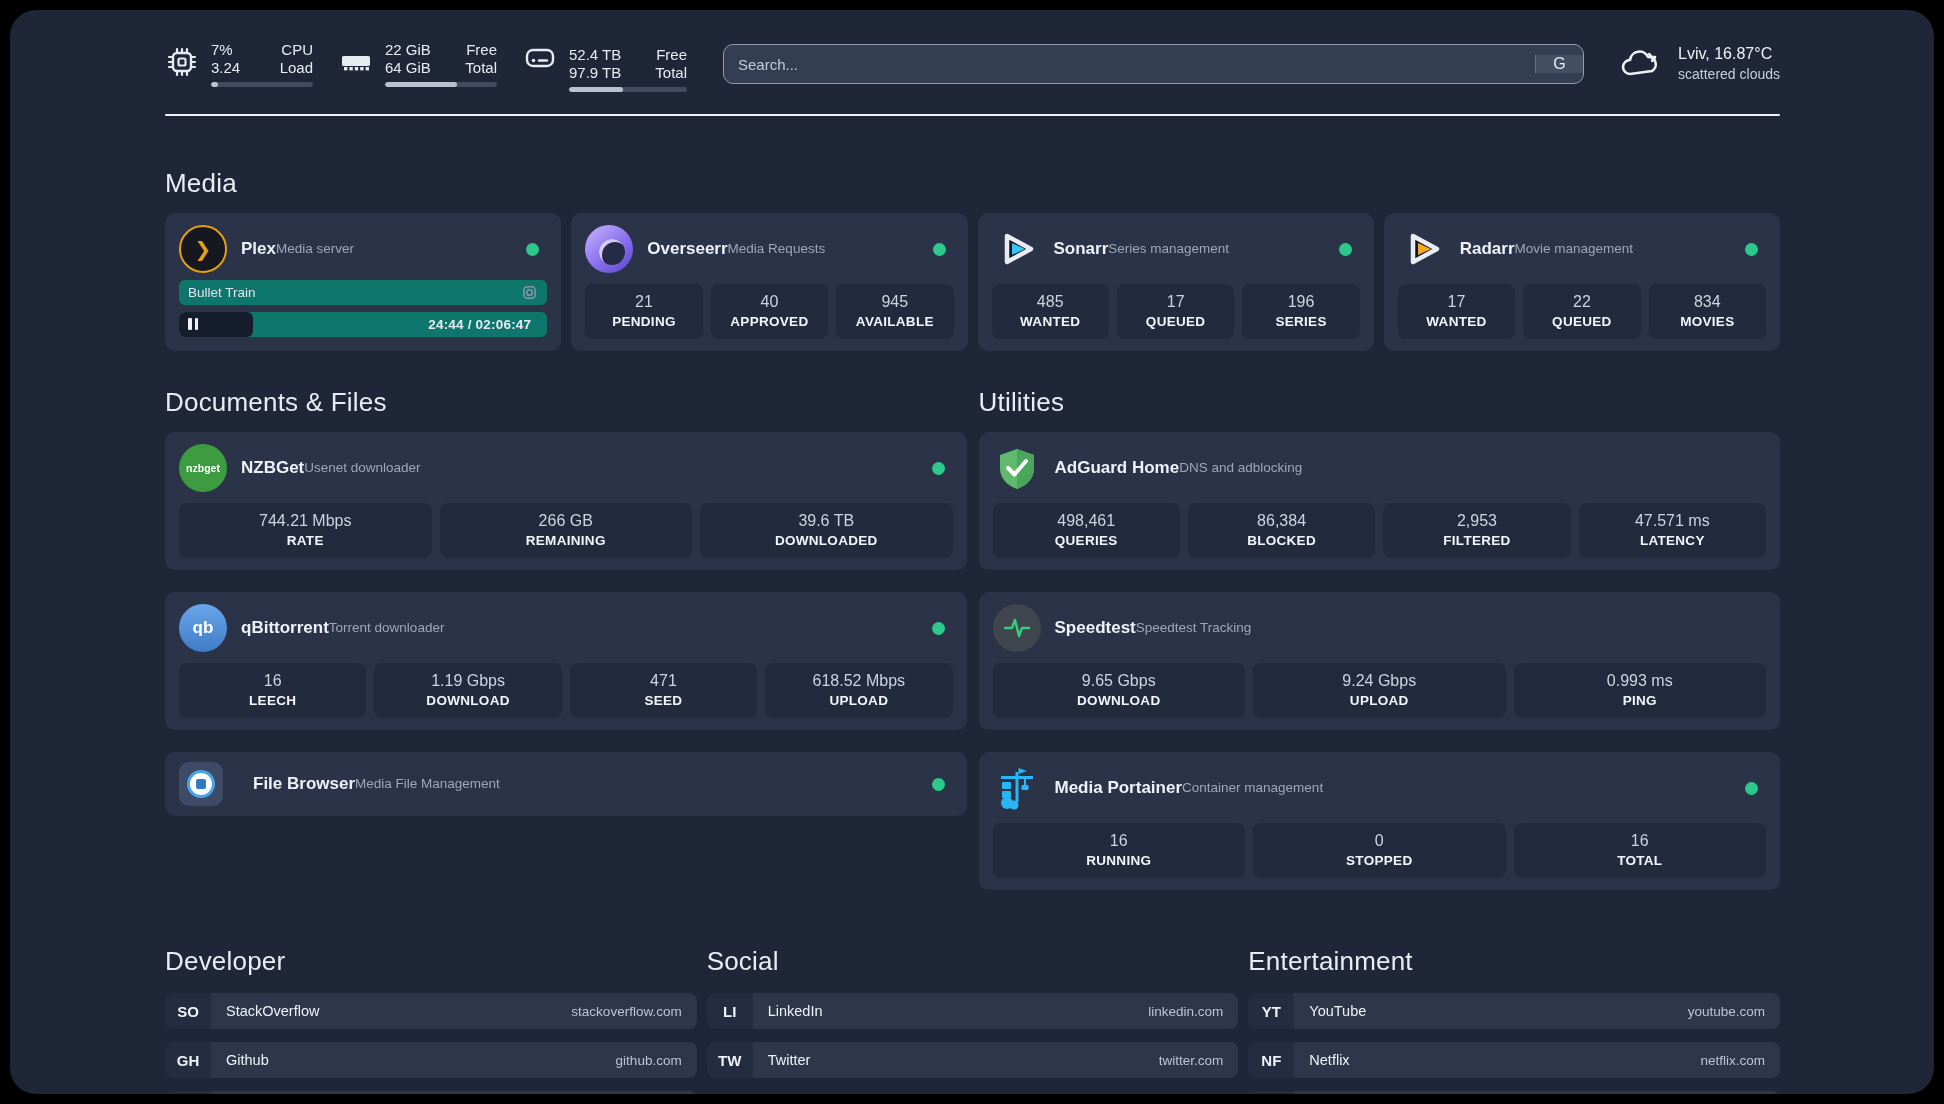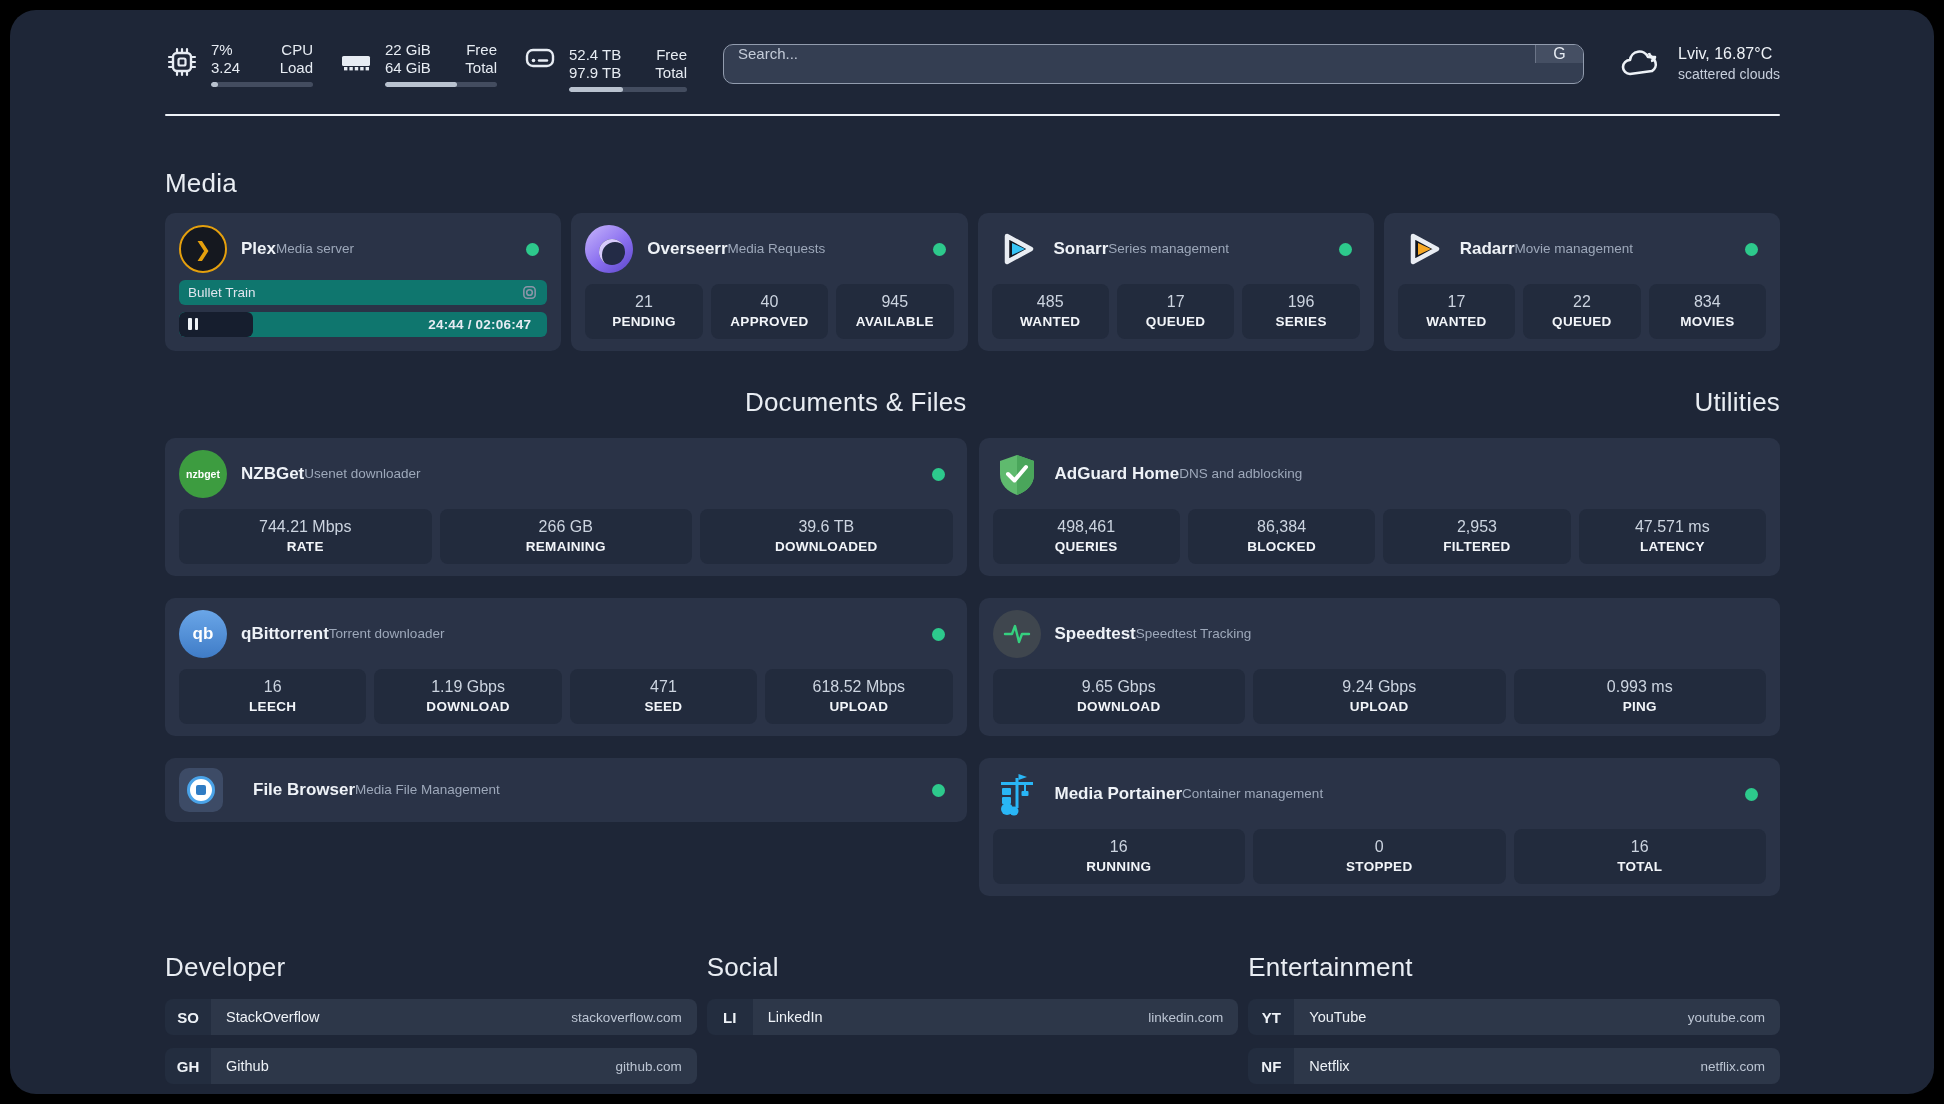--- a/index.html
+++ b/index.html
@@ -11,41 +11,41 @@
   .topbar { display:flex; align-items:center; margin-top:30px; height:48px; }
   .sys { display:flex; align-items:flex-start; gap:12px; margin-right:26px; }
   .sys svg { margin-top:4px; }
   .sys-rows { display:flex; justify-content:space-between; gap:34px; }
   .sys-col { display:flex; flex-direction:column; color:#e7ecf3; font-size:15px; font-weight:500; line-height:18px; }
   .sys-col.right { text-align:right; }
   .bar { height:5px; background:#434c5f; border-radius:3px; margin-top:5px; overflow:hidden; }
   .bar .fill { height:100%; background:#b9c2cf; border-radius:3px; }
   .sys-body.w1 { width:102px; } .sys-body.w2 { width:112px; } .sys-body.w3 { width:118px;margin-top:9px; }
 
-  .search { flex:1; display:flex; align-items:flex-start; height:40px; margin:0 34px 0 10px;
+  .search { flex:1; display:flex; align-items:center; height:40px; margin:0 34px 0 10px;
             background:#343e52; border:1.6px solid #929cae; border-radius:10px; overflow:hidden; }
   .search input { flex:1; background:transparent; border:none; outline:none; color:#e7ecf3;
                   font-size:15px; padding:0 14px; font-family:inherit; }
   .search input::placeholder { color:#c4ccd9; }
   .gbtn { width:48px; display:flex; align-items:center; justify-content:center; background:#454f63;
           color:#e7ecf3; font-size:16px; font-weight:500; border-left:1px solid #6b7487; cursor:pointer; }
 
   .weather { display:flex; align-items:center; gap:14px; }
   .weather .wtxt { display:flex; flex-direction:column; line-height:20px; }
   .wmain { color:#eef2f7; font-size:16px; }
   .wsub  { color:#c7cfdc; font-size:14px; }
 
   .divider { height:2px; background:#eef2f7; border-radius:1px; margin-top:26px; }
 
   
   h2.sec { color:#e9edf3; font-size:26px; font-weight:500; letter-spacing:.2px; }
   .media-title { margin-top:52px; margin-bottom:14px; }
   .grid4 { display:grid; grid-template-columns:repeat(4,1fr); gap:10px; }
   .grid2 { display:grid; grid-template-columns:repeat(2,1fr); gap:12px; margin-top:36px; }
-  .grid2 h2.sec { margin-bottom:20px;text-align:right; }
+  .grid2 h2.sec { margin-bottom:14px; }
   .colstack { display:flex; flex-direction:column; gap:22px; }
 
   .card { background:#2a3347; border-radius:10px; padding:12px 14px; cursor:pointer; }
   .head { display:flex; align-items:center; gap:14px; height:48px; }
   .htxt { display:flex; justify-content:center; line-height:20px; }
   .svc-name { color:#eef2f7; font-size:17px; font-weight:600; }
   .svc-desc { color:#9da8ba; font-size:13.5px; }
   .dot { width:13px; height:13px; border-radius:50%; background:#2dc98c; margin-left:auto; margin-right:8px; flex:none; }
 
   .stats { display:flex; gap:8px; margin-top:11px; }
@@ -533,20 +533,27 @@
     <div>
       <h2 class="sec">Social</h2>
       <div class="lrows">
         <div class="lrow">
           <div class="lbadge">LI</div>
           <div class="lbar">
                 <span class="lname">LinkedIn</span>
             <span class="lurl">linkedin.com</span>
               </div>
         </div>
+        <div class="lrow">
+          <div class="lbadge">TW</div>
+          <div class="lbar">
+                <span class="lname">Twitter</span>
+            <span class="lurl">twitter.com</span>
+              </div>
+        </div>
       </div>
     </div>
 
     <div>
       <h2 class="sec">Entertainment</h2>
       <div class="lrows">
         <div class="lrow">
           <div class="lbadge">YT</div>
           <div class="lbar">
                 <span class="lname">YouTube</span>

